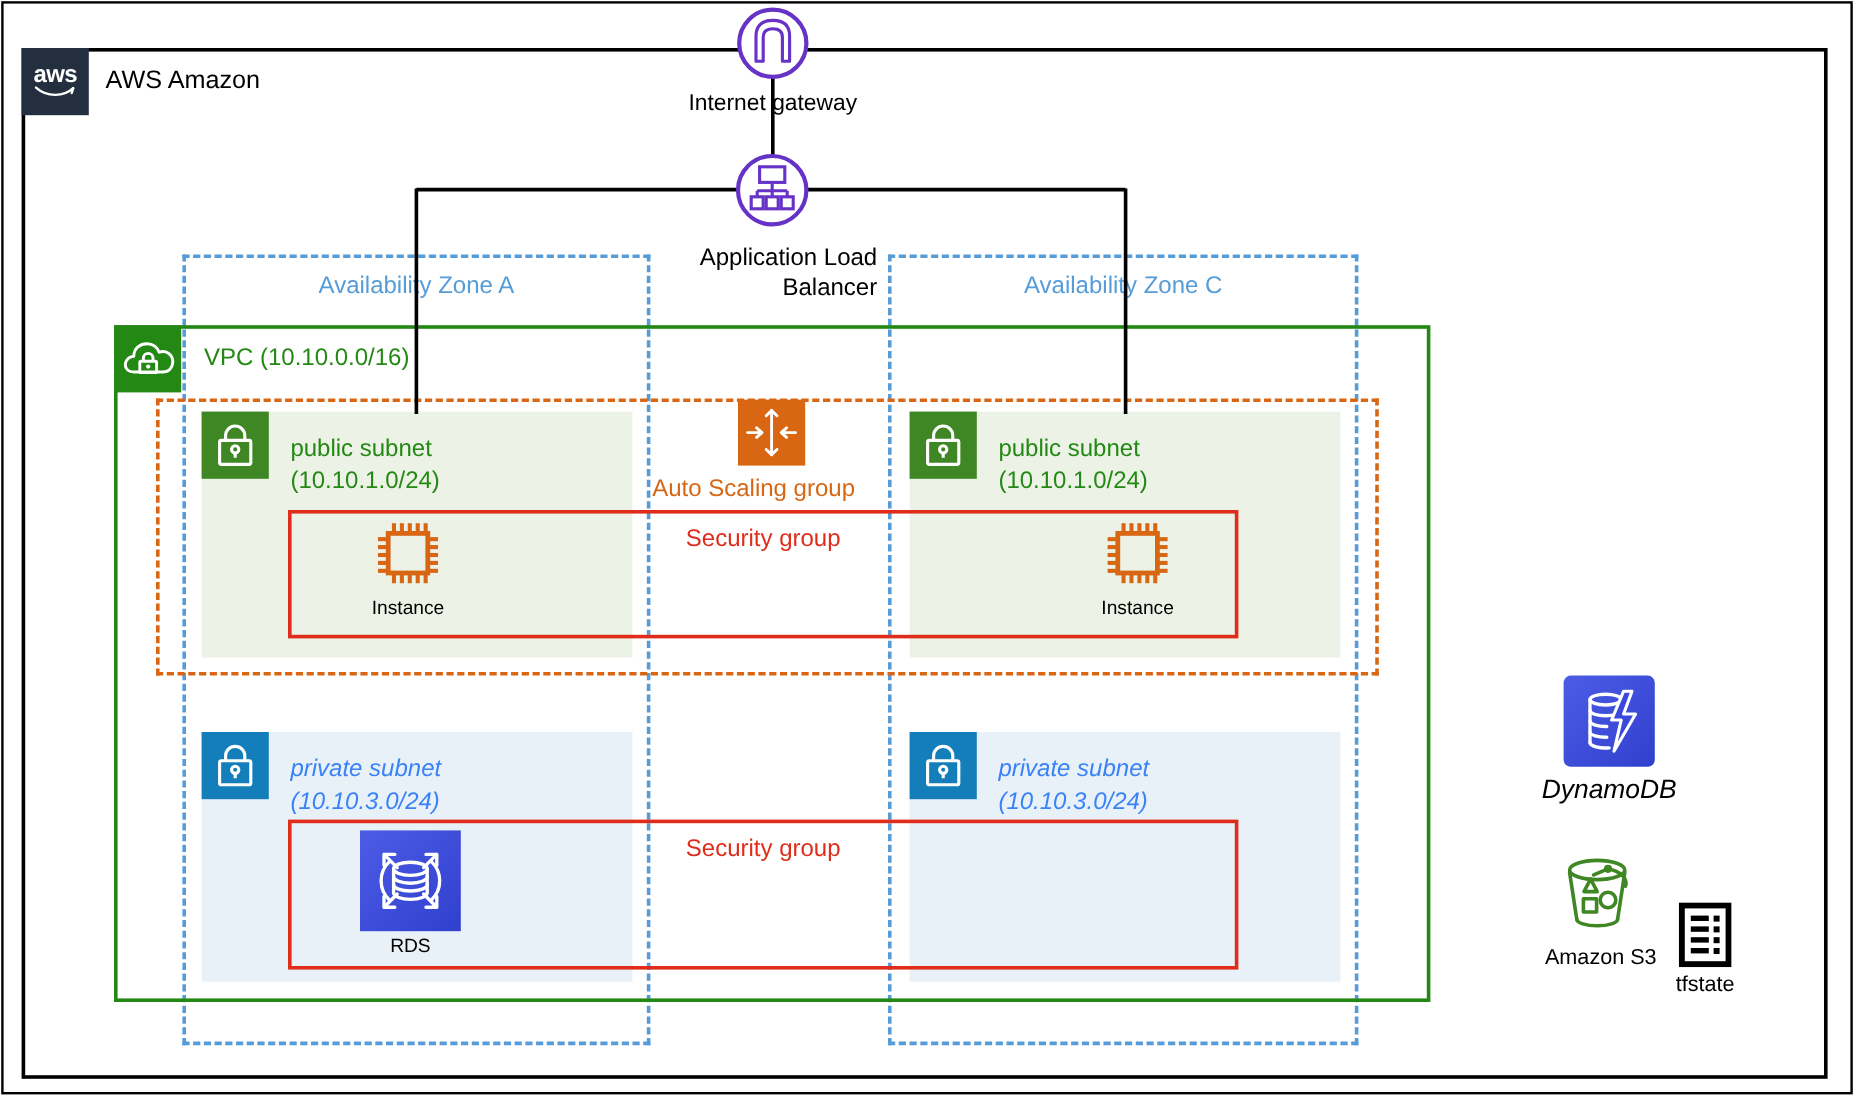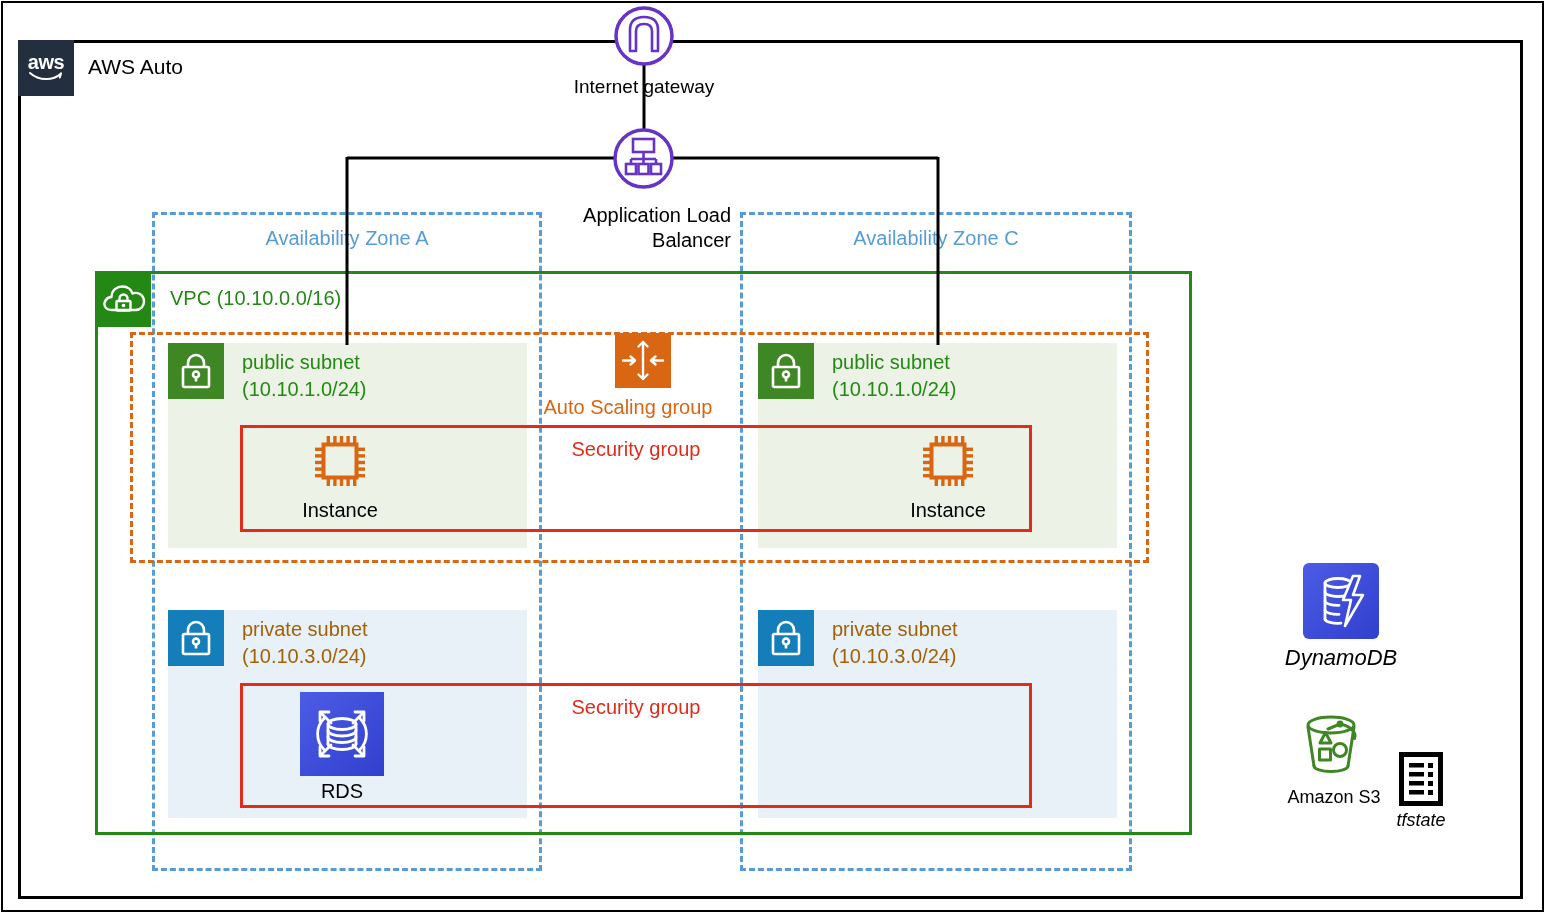--- a/index.html
+++ b/index.html
@@ -30,32 +30,32 @@
   .as-label{left:526px;top:396px;width:204px;text-align:center;font-size:20px;color:#D86613;}
   .sg{border:3px solid #E02D1B;box-sizing:border-box;}
   .sg-top{left:240px;top:425px;width:792px;height:107px;}
   .sg-bottom{left:240px;top:683px;width:792px;height:125px;}
   .sg-label{width:200px;text-align:center;font-size:20px;color:#E02D1B;}
   .sg-label.top{left:536px;top:438px;}
   .sg-label.bottom{left:536px;top:696px;}
   .lock{width:56px;height:56px;}
   .lock.green{background:#3F8624;}
   .lock.blue{background:#147EBA;}
-  .subnet-text{font-size:20px;line-height:27px;}
+  .subnet-text{font-size:20px;line-height:27px;margin-top:12px;}
   .subnet-text.green{color:#248814;}
-  .subnet-text.blue{color:#a16207;}
-  .node-label{color:#000;font-size:20px;text-align:center;}
+  .subnet-text.blue{color:#3b82f6;font-style:italic;}
+  .node-label{color:#000;font-size:16px;text-align:center;}
   .igw-label{left:544px;top:76px;width:200px;text-align:center;font-size:19px;color:#000;}
   .alb-label{left:556px;top:203px;width:175px;text-align:right;font-size:20px;line-height:25px;color:#000;}
   .db-icon{background:linear-gradient(135deg,#4D5CE5 0%,#3040CE 100%);}
   .rds-icon{left:300px;top:692px;width:84px;height:84px;}
   .ddb-icon{left:1303px;top:563px;width:76px;height:76px;border-radius:6px;}
   .ddb-label{left:1271px;top:645px;width:140px;font-size:22px;font-style:italic;}
   .s3-label{left:1264px;top:787px;width:140px;font-size:18px;}
-  .tf-label{left:1381px;top:810px;width:80px;font-size:18px;font-style:italic;}
+  .tf-label{left:1381px;top:810px;width:80px;font-size:18px;}
   svg{display:block;}
 </style>
 </head>
 <body>
 
 <div class="canvas">
 
   <div class="abs frame"></div>
 
   <div class="abs aws-cloud"></div>
@@ -86,21 +86,21 @@
     <line x1="938" y1="157" x2="938" y2="345" stroke="#000" stroke-width="3"></line>
   </svg>
 
   <div class="abs aws-logo">
     <div class="t">aws</div>
     <svg width="40" height="12" viewBox="0 0 40 12">
       <path d="M4 2 C 13 10 27 10 35 2.5" stroke="#fff" stroke-width="2" fill="none" stroke-linecap="round"></path>
       <path d="M35 2.5 l -1.2 4" stroke="#fff" stroke-width="2" fill="none" stroke-linecap="round"></path>
     </svg>
   </div>
-  <div class="abs aws-cloud-label">AWS Auto</div>
+  <div class="abs aws-cloud-label">AWS Amazon</div>
 
   <svg class="abs" style="left:612px;top:4px;" width="64" height="64" viewBox="0 0 64 64">
     <circle cx="32" cy="32" r="28" fill="#fff" stroke="#6633C6" stroke-width="3.5"></circle>
     <path d="M18 47 V26 Q18 13 32 13 Q46 13 46 26 V47 H40 V27 Q40 20 32 20 Q24 20 24 27 V47 Z" fill="none" stroke="#6633C6" stroke-width="2.6" stroke-linejoin="round"></path>
   </svg>
   <div class="abs igw-label">Internet gateway</div>
 
   <svg class="abs" style="left:611px;top:126px;" width="65" height="65" viewBox="0 0 65 65">
     <circle cx="32.5" cy="32.5" r="28.5" fill="#fff" stroke="#6633C6" stroke-width="3.5"></circle>
     <rect x="22" y="13" width="21" height="13" fill="none" stroke="#6633C6" stroke-width="2.6"></rect>

